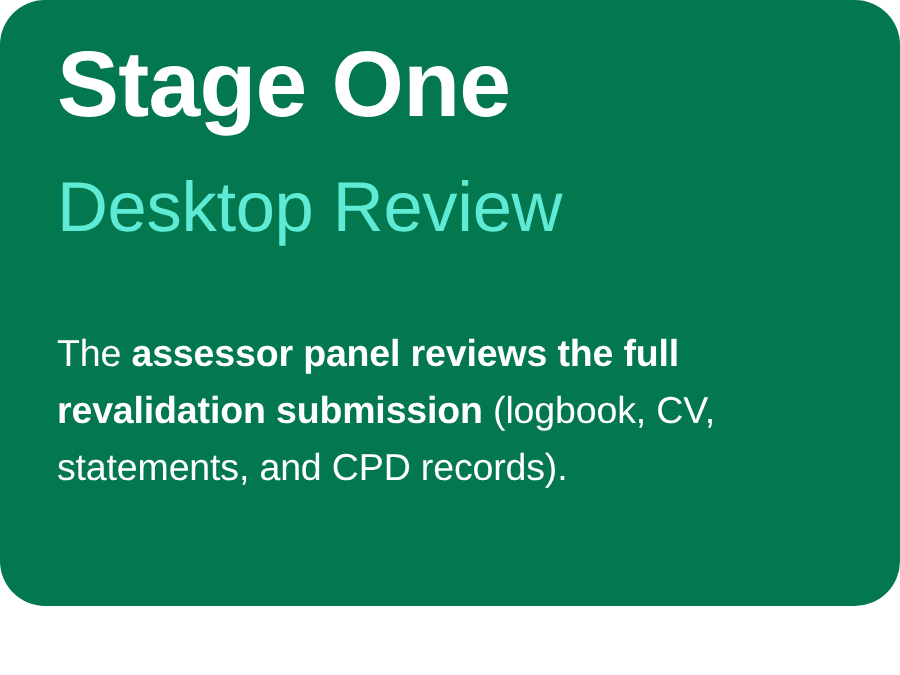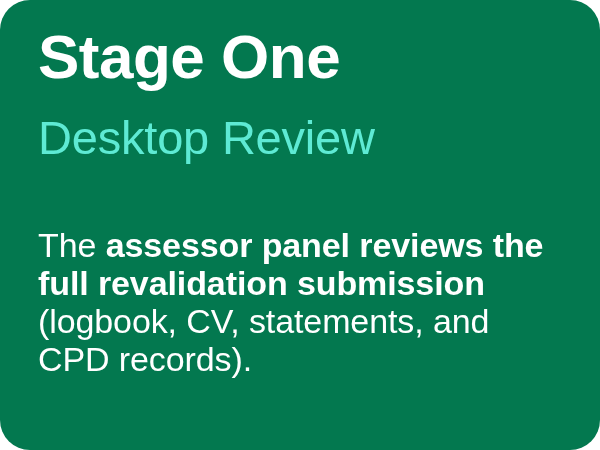--- a/index.html
+++ b/index.html
@@ -13,21 +13,21 @@
     overflow: hidden;
     font-family: "Liberation Sans", sans-serif;
     -webkit-font-smoothing: antialiased;
   }
 
   #stage-card {
     position: absolute;
     left: 0;
     top: 0;
     width: 600px;
-    height: 450px;
+    height: 404px;
     box-sizing: border-box;
     background: #03784f;
     border-radius: 30px;
     padding: 0 59px;
   }
 
   .card-inner {
     position: absolute;
     left: 38px;
     top: 0;
@@ -56,21 +56,21 @@
     letter-spacing: -0.2px;
     color: #5eead4;
     white-space: nowrap;
   }
 
   #stage-description {
     position: absolute;
     top: 192px;
     left: 0;
     width: 506px;
-    font-size: 34px;
+    font-size: 25px;
     font-weight: 400;
     line-height: 38px;
     letter-spacing: -0.1px;
     color: #ffffff;
   }
 
   #stage-description .em {
     font-weight: 700;
   }
 </style>

